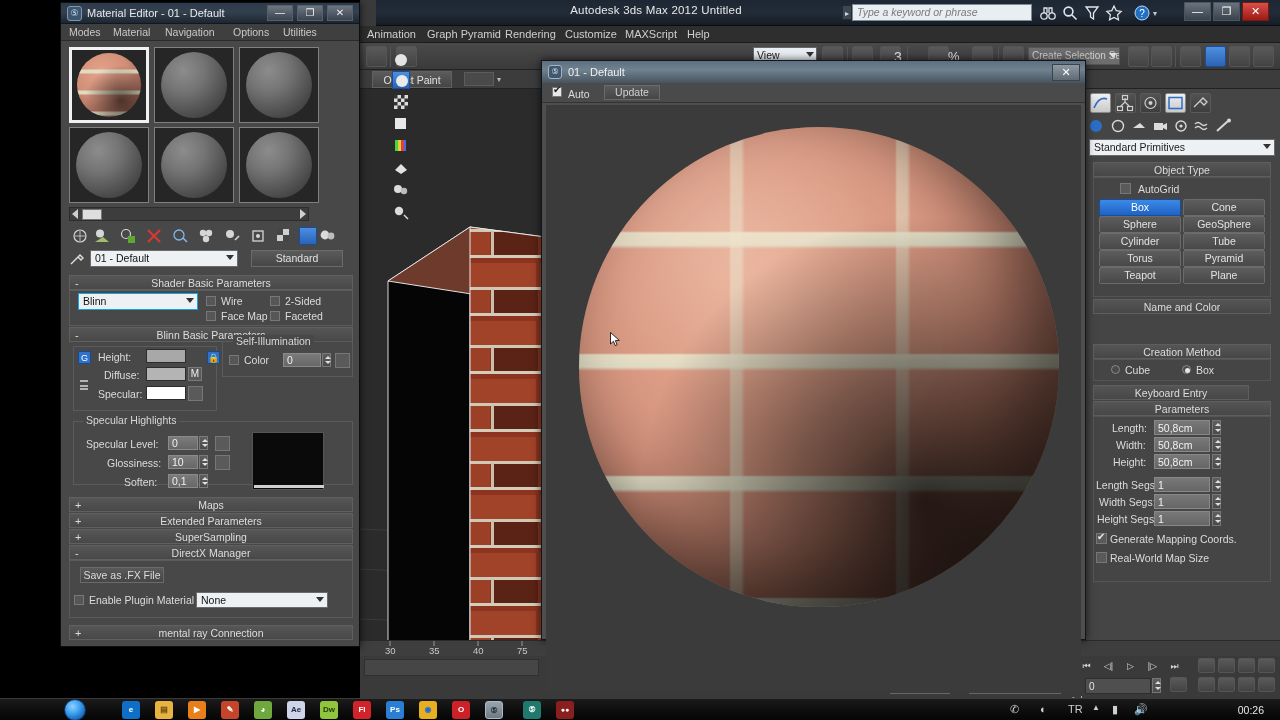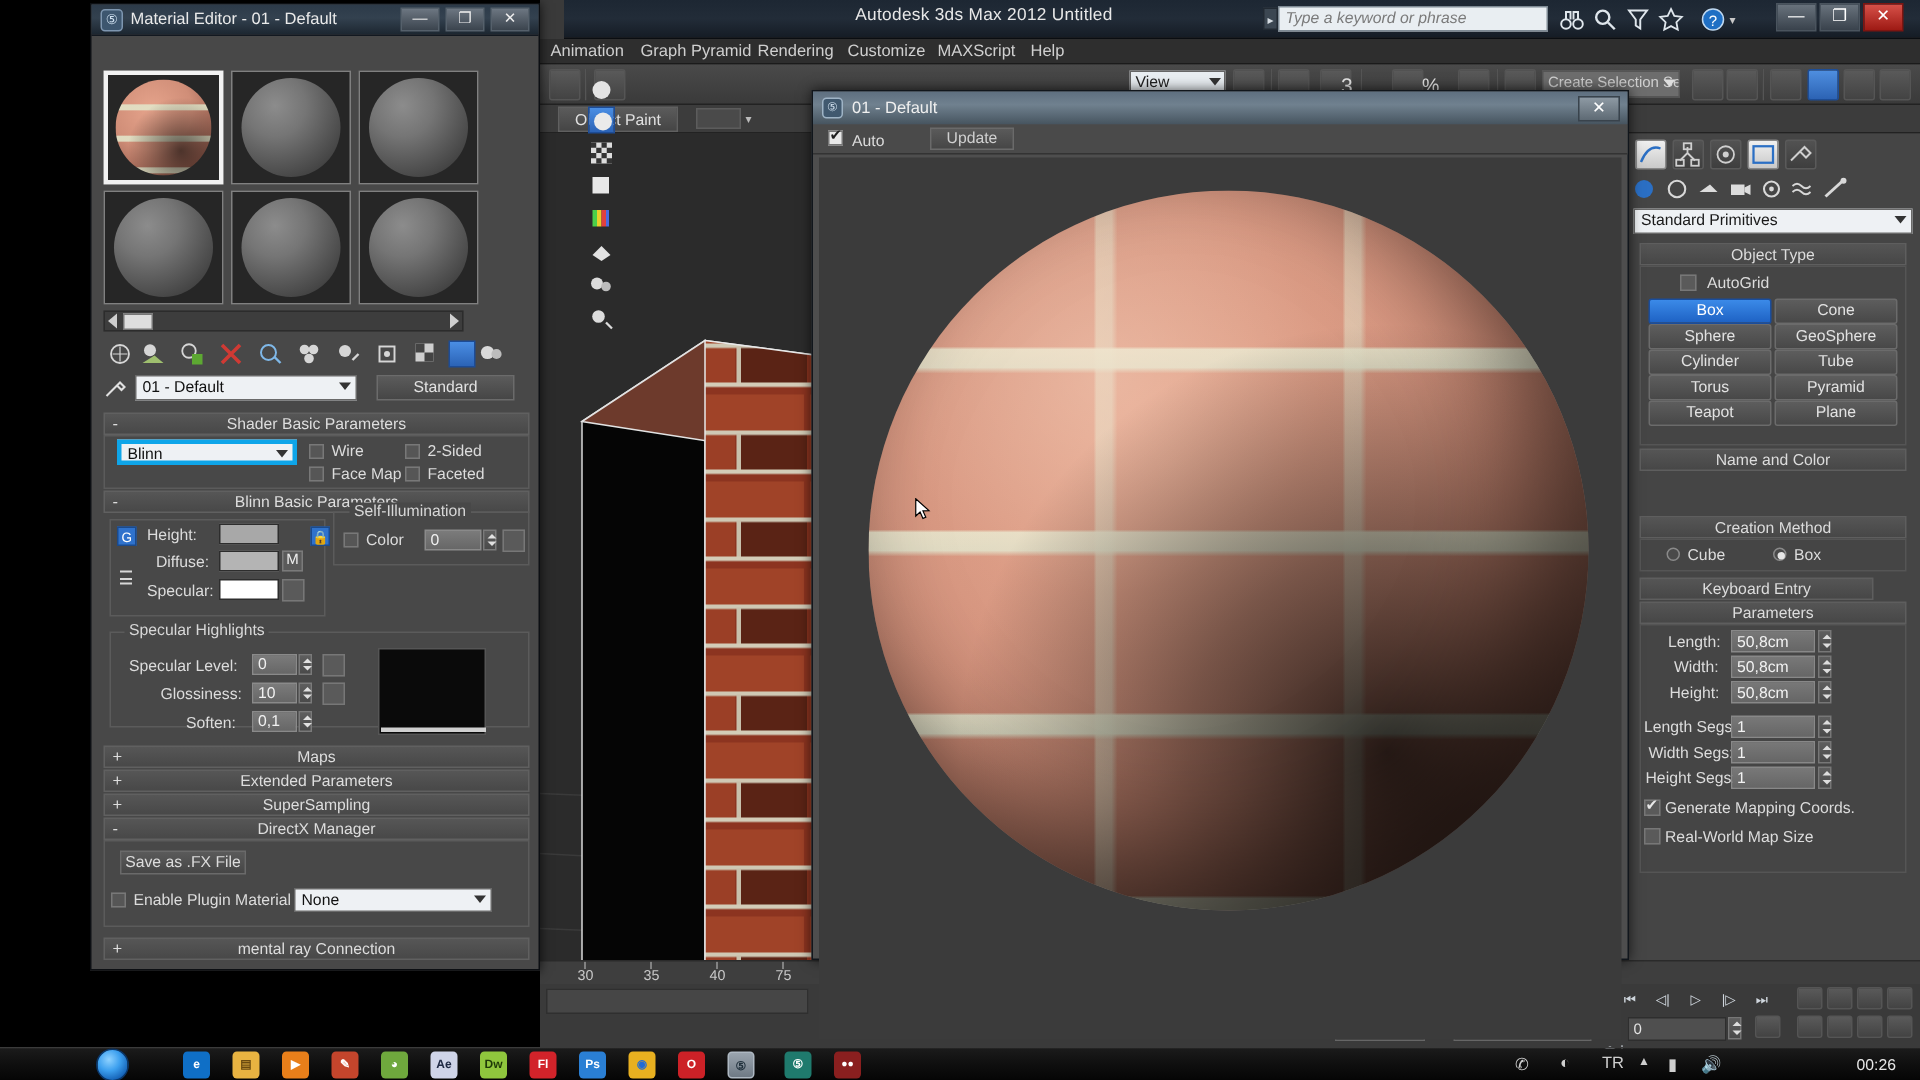--- a/index.html
+++ b/index.html
@@ -165,21 +165,21 @@
   .me-roll{ position:absolute; left:8px; width:284px; height:15px;
      background:linear-gradient(180deg,#565656,#484848); border:1px solid #606060;
      text-align:center; line-height:14px; font-size:10.5px; color:#dddddd;}
   .me-roll .pm{ position:absolute; left:5px; top:0; font-size:11px;}
   .me-group{ position:absolute; border:1px solid #5b5b5b;}
   .me-grouplbl{ position:absolute; font-size:10.5px; color:#d7d7d7; background:#484848; padding:0 3px;}
   .swatch{ position:absolute; border:1px solid #2d2d2d;}
   .smallbtn{ position:absolute; width:15px; height:15px; background:#5a5a5a; border:1px solid #777;}
 
   #me-dropdown{ position:absolute; left:16px; top:290px; width:120px; height:17px;
-     background:#eef1f4; border:3px solid #0ea5e9; color:#111; font-size:10.5px; padding:1px 4px;}
+     background:#eef1f4; border:1px solid #0ea5e9; color:#111; font-size:10.5px; padding:1px 4px;}
   #me-dropdown .cb-arrow{ position:absolute; right:3px; top:4px; border-left:4px solid transparent;
      border-right:4px solid transparent; border-top:5px solid #333;}
 
   .mechk{ position:absolute; width:10px; height:10px; background:#565656; border:1px solid #787878;}
   .mespin{ position:absolute; height:14px; background:linear-gradient(180deg,#7b7b7b,#676767);
      border:1px solid #8a8a8a; color:#f0f0f0; font-size:10.5px; line-height:13px; padding-left:3px;}
   .mespin-btn{ position:absolute; width:9px; height:14px; background:linear-gradient(180deg,#5e5e5e,#4a4a4a);
      border:1px solid #7a7a7a;}
   .mespin-btn::before{ content:""; position:absolute; left:1.5px; top:2px; border-left:3px solid transparent;
      border-right:3px solid transparent; border-bottom:3px solid #e0e0e0;}
@@ -197,21 +197,21 @@
   #pw-close{ position:absolute; right:5px; top:3px; width:28px; height:17px;
      background:linear-gradient(180deg,#8e9aa4,#5e6a74); border:1px solid #39434c;
      color:#fff; font-size:11px; text-align:center; line-height:15px;}
   #pw-toolbar{ position:absolute; left:0; top:22px; width:543px; height:20px; background:#4a4a4a;
      border-bottom:1px solid #333;}
   #pw-auto-chk{ position:absolute; left:10px; top:4px; width:10px; height:10px;
      background:#e8e8e8; border:1px solid #777;}
   #pw-auto-chk::after{ content:"✔"; position:absolute; left:0px; top:-4px; font-size:10px; color:#1d1d1d;}
   #pw-update{ position:absolute; left:62px; top:2px; width:56px; height:15px;
      background:linear-gradient(180deg,#5a5a5a,#464646); border:1px solid #6a6a6a;
-     text-align:center; line-height:13px; font-size:10.5px;margin-left:16px;}
+     text-align:center; line-height:13px; font-size:10.5px;}
   #pw-canvas{ position:absolute; left:4px; top:44px; width:535px; height:588px;
      background:#3b3b3b; overflow:hidden;}
   #pw-sphere{ position:absolute; left:33px; top:22px; width:480px; height:480px; border-radius:50%;
      background:
        radial-gradient(circle at 72% 78%, rgba(0,0,0,.78) 0%, rgba(0,0,0,.45) 26%, rgba(0,0,0,0) 56%),
        radial-gradient(circle at 33% 26%, rgba(255,225,205,.40) 0%, rgba(255,210,185,.12) 30%, rgba(0,0,0,0) 58%),
        repeating-linear-gradient(to bottom, rgba(226,226,196,0) 0px, rgba(226,226,196,0) 104px,
             rgba(229,230,205,.92) 106px, rgba(222,226,202,.92) 118px, rgba(226,226,196,0) 122px),
        repeating-linear-gradient(to right, rgba(226,226,196,0) 0px, rgba(226,226,196,0) 150px,
             rgba(226,228,202,.55) 152px, rgba(222,226,202,.55) 162px, rgba(226,226,196,0) 166px),
@@ -580,20 +580,27 @@
   </div>
 
   <div id="mat-editor">
     <div id="me-titlebar">
       <div id="me-appicon">⑤</div>
       <div id="me-title-text">Material Editor - 01 - Default</div>
       <div class="mewin-btn" style="left:206px">—</div>
       <div class="mewin-btn" style="left:236px">❐</div>
       <div class="mewin-btn" style="left:266px">✕</div>
     </div>
+    <div id="me-menubar">
+      <div class="mi" style="left:8px">Modes</div>
+      <div class="mi" style="left:52px">Material</div>
+      <div class="mi" style="left:104px">Navigation</div>
+      <div class="mi" style="left:172px">Options</div>
+      <div class="mi" style="left:222px">Utilities</div>
+    </div>
 
     <div id="slots">
       <div class="slot sel" style="left:0px;  top:0px">
         <div style="position:absolute;left:50%;top:50%;transform:translate(-50%,-50%);width:64px;height:64px;border-radius:50%;
             background:
               radial-gradient(circle at 68% 74%, rgba(0,0,0,.6) 0%, rgba(0,0,0,0) 55%),
               repeating-linear-gradient(to bottom, rgba(220,220,190,0) 0px, rgba(220,220,190,0) 16px, rgba(226,228,200,.9) 17px, rgba(226,228,200,.9) 20px, rgba(220,220,190,0) 21px),
               radial-gradient(circle at 38% 32%, #e6a48c 0%, #d08e78 45%, #9d6252 78%, #5d342a 100%);"></div>
       </div>
       <div class="slot" style="left:85px; top:0px">

